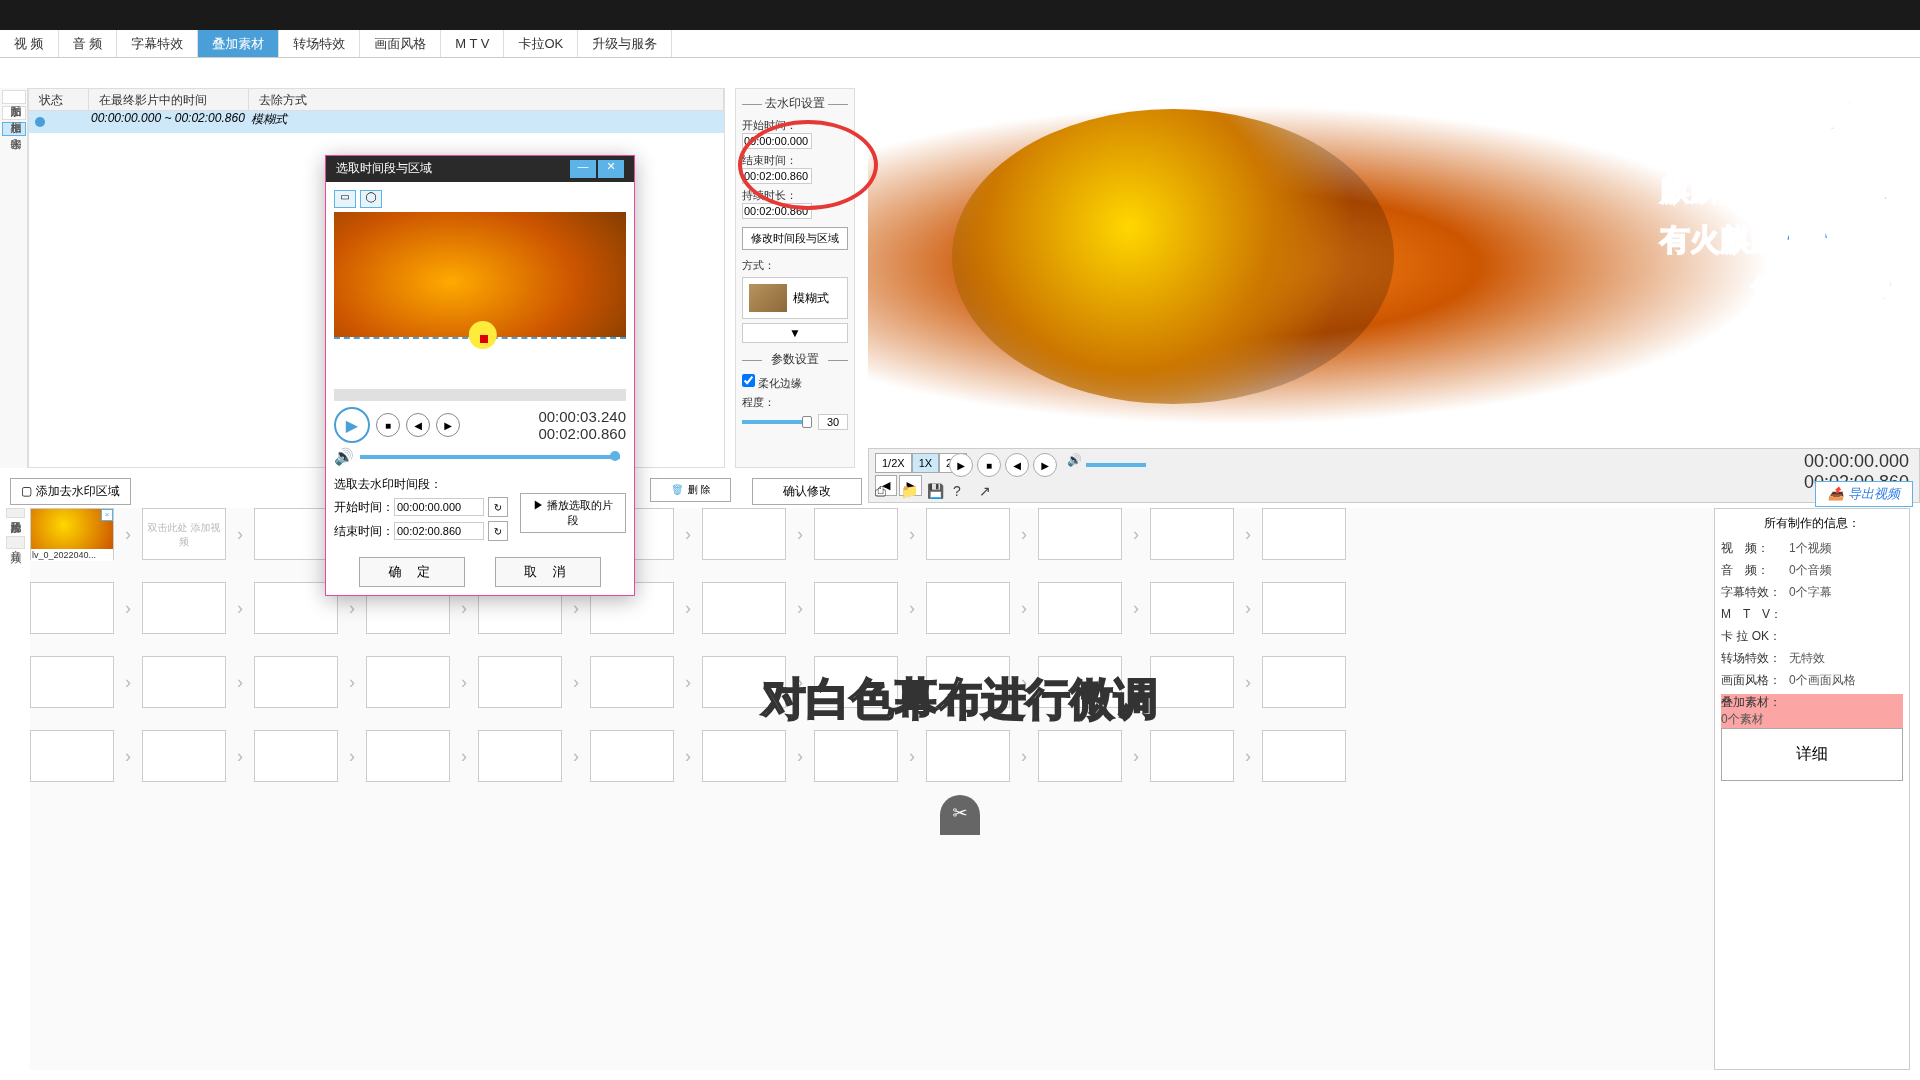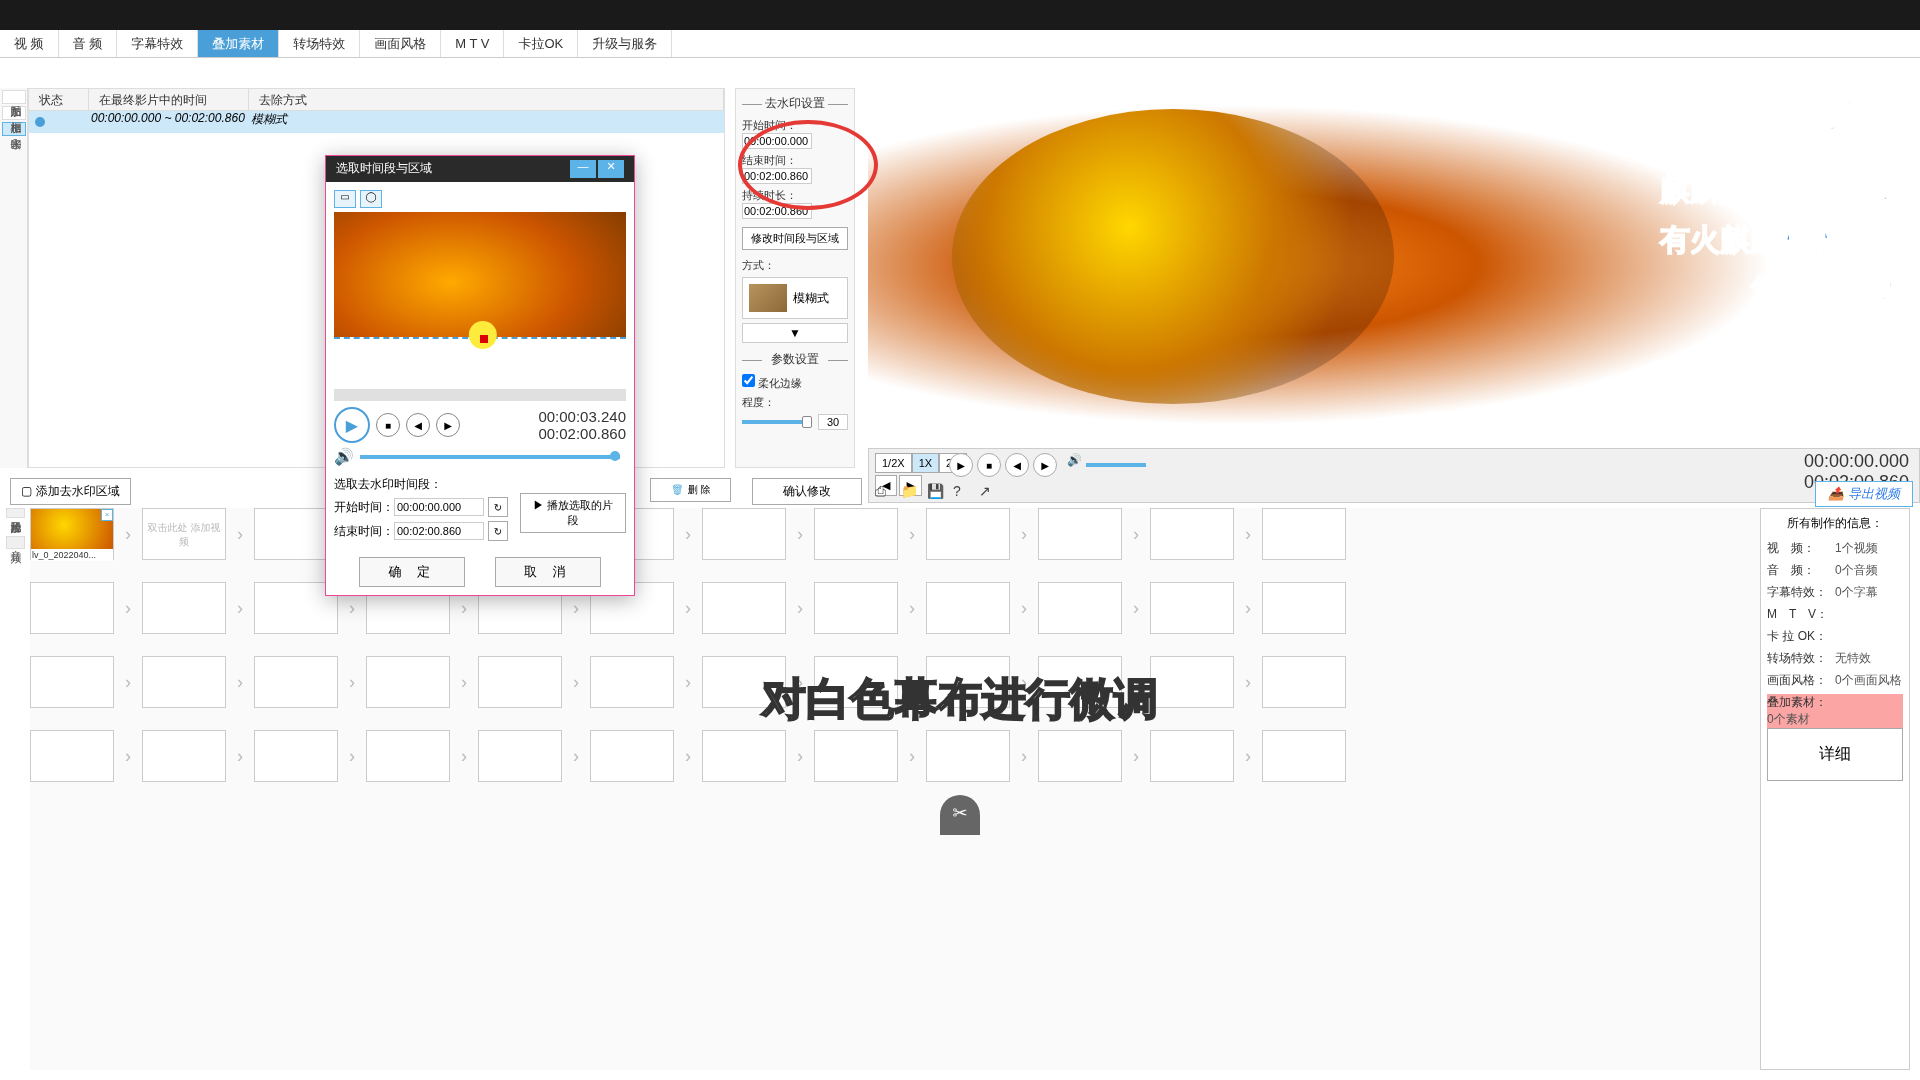--- a/index.html
+++ b/index.html
@@ -81,21 +81,21 @@
 .tl-lab { padding: 4px 1px; writing-mode: vertical-rl; border: 1px solid #ddd; background: #f0f0f0; }
 .clip-row { display: flex; height: 62px; margin-bottom: 12px; }
 .clip-slot { width: 84px; height: 52px; border: 1px solid #ccc; background: #fff; margin-right: 6px; position: relative; }
 .clip-arrow { width: 16px; height: 52px; display: flex; align-items: center; justify-content: center; color: #bbb; font-size: 18px; margin-right: 6px; }
 .clip-thumb { width: 82px; height: 40px; background: radial-gradient(circle at 40% 40%, #ffd700, #cc5500); }
 .clip-name { font-size: 9px; color: #333; background: #fff; padding: 1px; white-space: nowrap; overflow: hidden; }
 .clip-close { position: absolute; right: 0; top: 0; width: 12px; height: 12px; background: #fff; border: 1px solid #5bb3e8; color: #5bb3e8; font-size: 8px; text-align: center; cursor: pointer; }
 .clip-placeholder { color: #bbb; font-size: 10px; text-align: center; padding-top: 12px; }
 
 
-.info-panel { position: absolute; right: 10px; top: 478px; width: 150px; bottom: 10px; background: #fff; border: 1px solid #ccc; font-size: 12px; padding: 6px; }
+.info-panel { position: absolute; right: 10px; top: 478px; width: 196px; bottom: 10px; background: #fff; border: 1px solid #ccc; font-size: 12px; padding: 6px; }
 .info-title { text-align: center; margin-bottom: 8px; }
 .info-row { display: flex; margin: 5px 0; font-size: 12px; }
 .info-k { width: 68px; color: #333; }
 .info-v { color: #555; }
 .info-row.hl { background: #fca5a5; flex-direction: column; }
 .detail-btn { float: right; padding: 15px 6px; border: 1px solid #aaa; background: #fff; font-size: 16px; cursor: pointer; }
 
 
 .dialog { position: absolute; left: 325px; top: 155px; width: 310px; background: #fff; border: 1px solid #ec4899; z-index: 10; box-shadow: 0 4px 20px rgba(0,0,0,0.3); }
 .dialog-title { background: #2a2a2a; color: #fff; padding: 4px 10px; font-size: 12px; display: flex; justify-content: space-between; }

